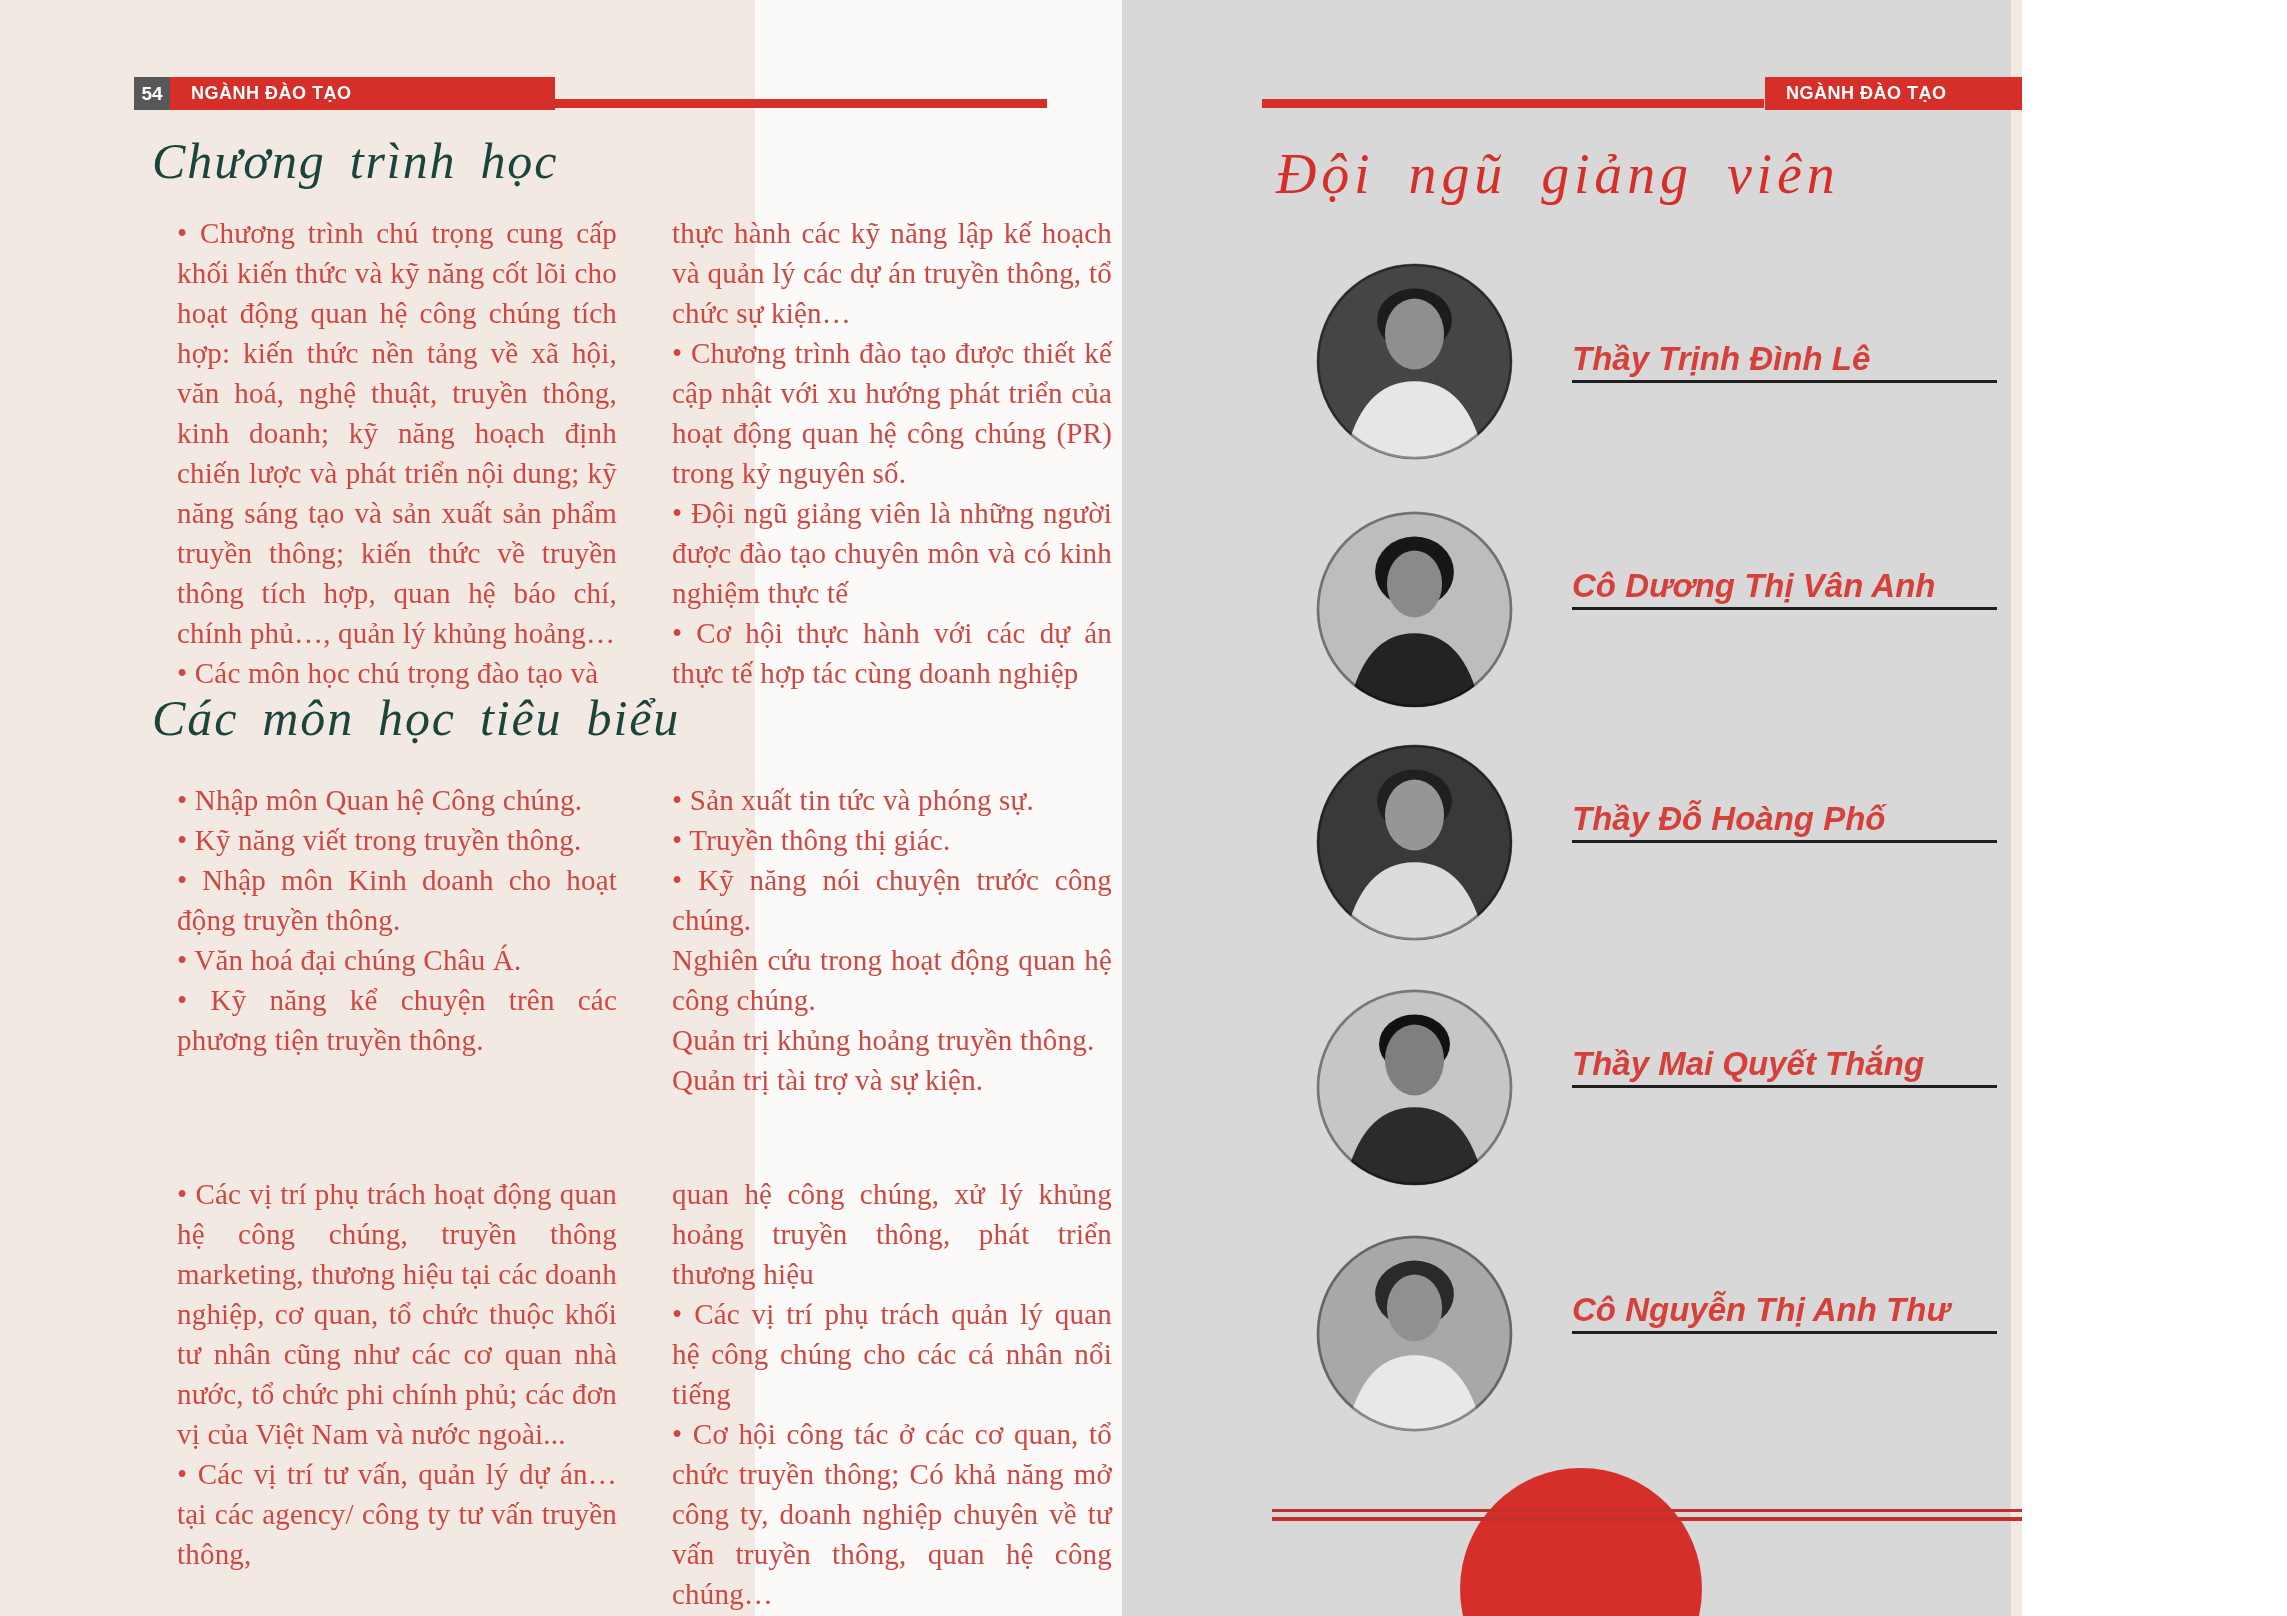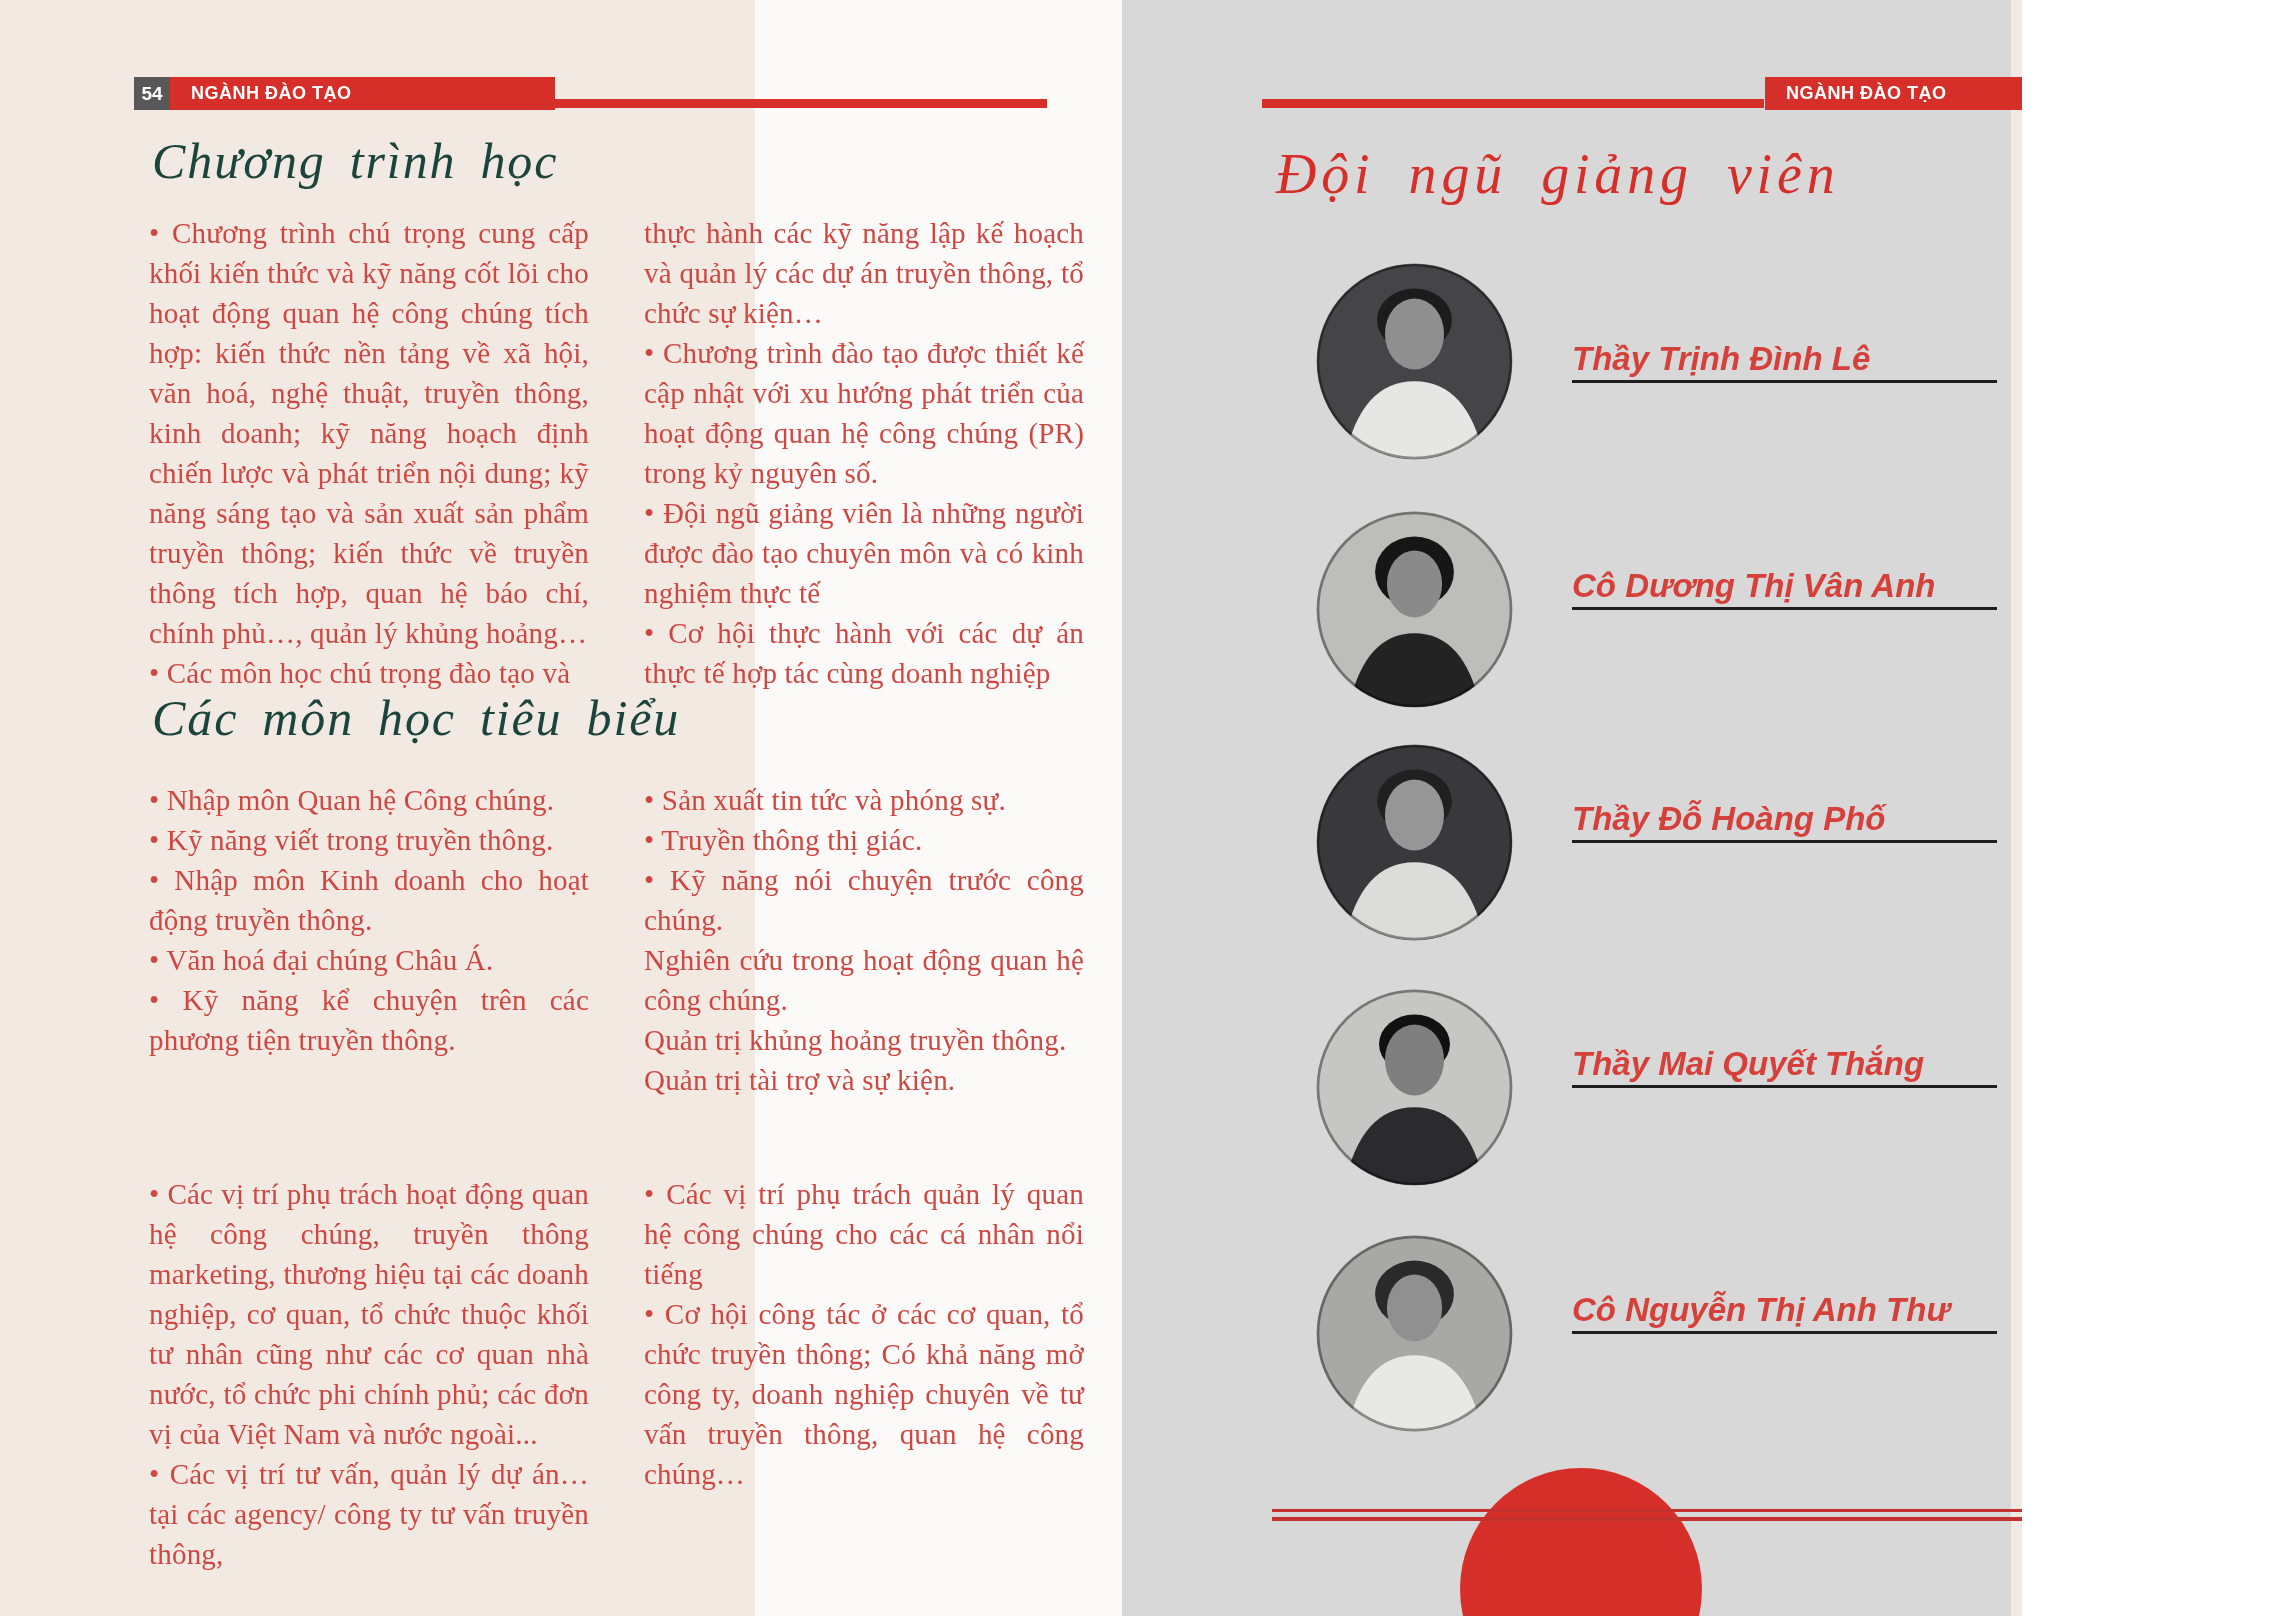--- a/index.html
+++ b/index.html
@@ -43,21 +43,21 @@
   .thinline.right{left:1262px;top:99px;width:502px;}
 
   
   .heading{
     position:absolute;color:var(--heading-green);
     font-style:italic;font-size:50px;line-height:1.15;
     letter-spacing:1.9px;word-spacing:9.6px;white-space:nowrap;
   }
   .col{
     position:absolute;width:440px;color:var(--body-red);
-    font-size:29px;line-height:40px;text-align:justify;letter-spacing:0.2px;
+    font-size:29px;line-height:40px;text-align:justify;letter-spacing:0.2px;margin-left:28px;
   }
   .col p{margin:0;}
 
   
   .gv-title{
     position:absolute;left:1276px;top:142px;color:var(--accent-red);
     font-style:italic;font-size:56px;letter-spacing:4.8px;word-spacing:15.4px;white-space:nowrap;
   }
   .row{position:absolute;left:1316px;width:730px;height:202px;}
   .photo{position:absolute;left:0;top:0;width:197px;height:197px;display:block;}
@@ -130,20 +130,21 @@
     <p>Nghiên cứu trong hoạt động quan hệ công chúng.</p>
     <p>Quản trị khủng hoảng truyền thông.</p>
     <p>Quản trị tài trợ và sự kiện.</p>
   </div>
 
   <div class="col" style="left:149px;top:1174px;">
     <p>• Các vị trí phụ trách hoạt động quan hệ công chúng, truyền thông marketing, thương hiệu tại các doanh nghiệp, cơ quan, tổ chức thuộc khối tư nhân cũng như các cơ quan nhà nước, tổ chức phi chính phủ; các đơn vị của Việt Nam và nước ngoài...</p>
     <p>• Các vị trí tư vấn, quản lý dự án… tại các agency/ công ty tư vấn truyền thông,</p>
   </div>
   <div class="col" style="left:644px;top:1174px;">
+    <p>quan hệ công chúng, xử lý khủng hoảng truyền thông, phát triển thương hiệu</p>
     <p>• Các vị trí phụ trách quản lý quan hệ công chúng cho các cá nhân nổi tiếng</p>
     <p>• Cơ hội công tác ở các cơ quan, tổ chức truyền thông; Có khả năng mở công ty, doanh nghiệp chuyên về tư vấn truyền thông, quan hệ công chúng…</p>
   </div>
 
   <div class="gv-title">Đội ngũ giảng viên</div>
 
   <div class="row row1" style="top:263px;">
     <svg class="photo" viewBox="0 0 100 100">
       <clipPath id="c1">
           <circle cx="50" cy="50" r="49.5"></circle>

